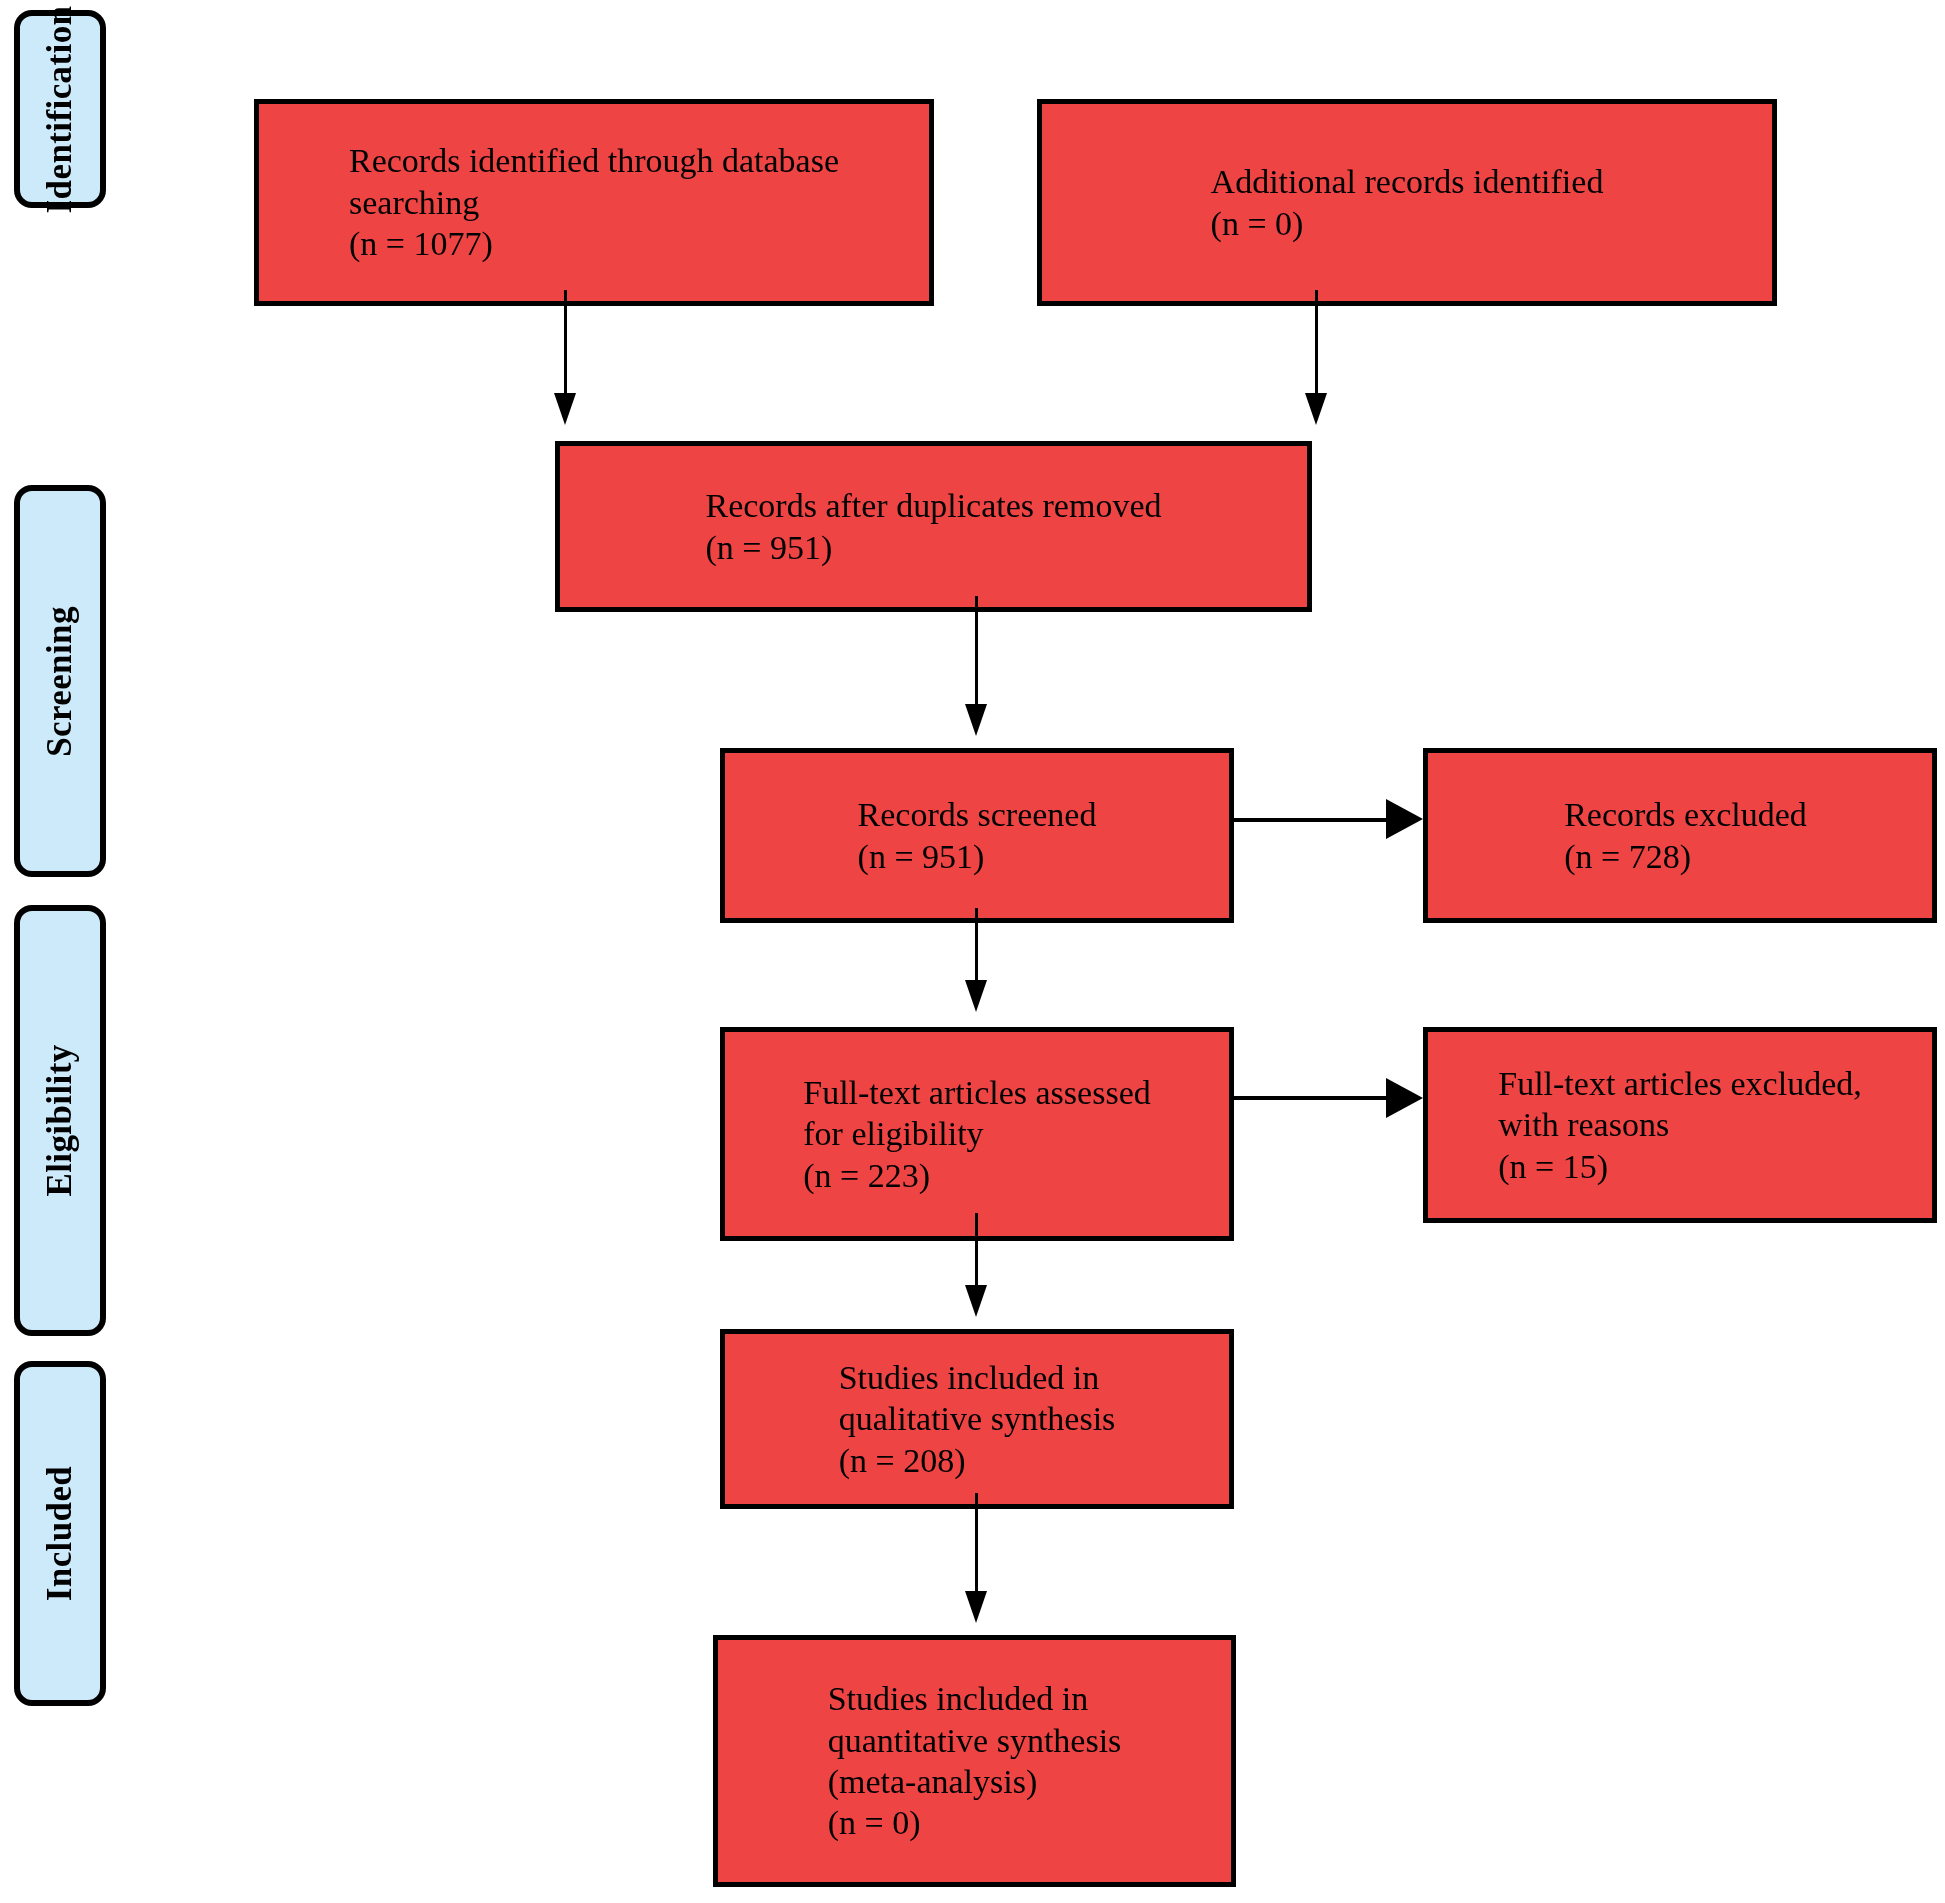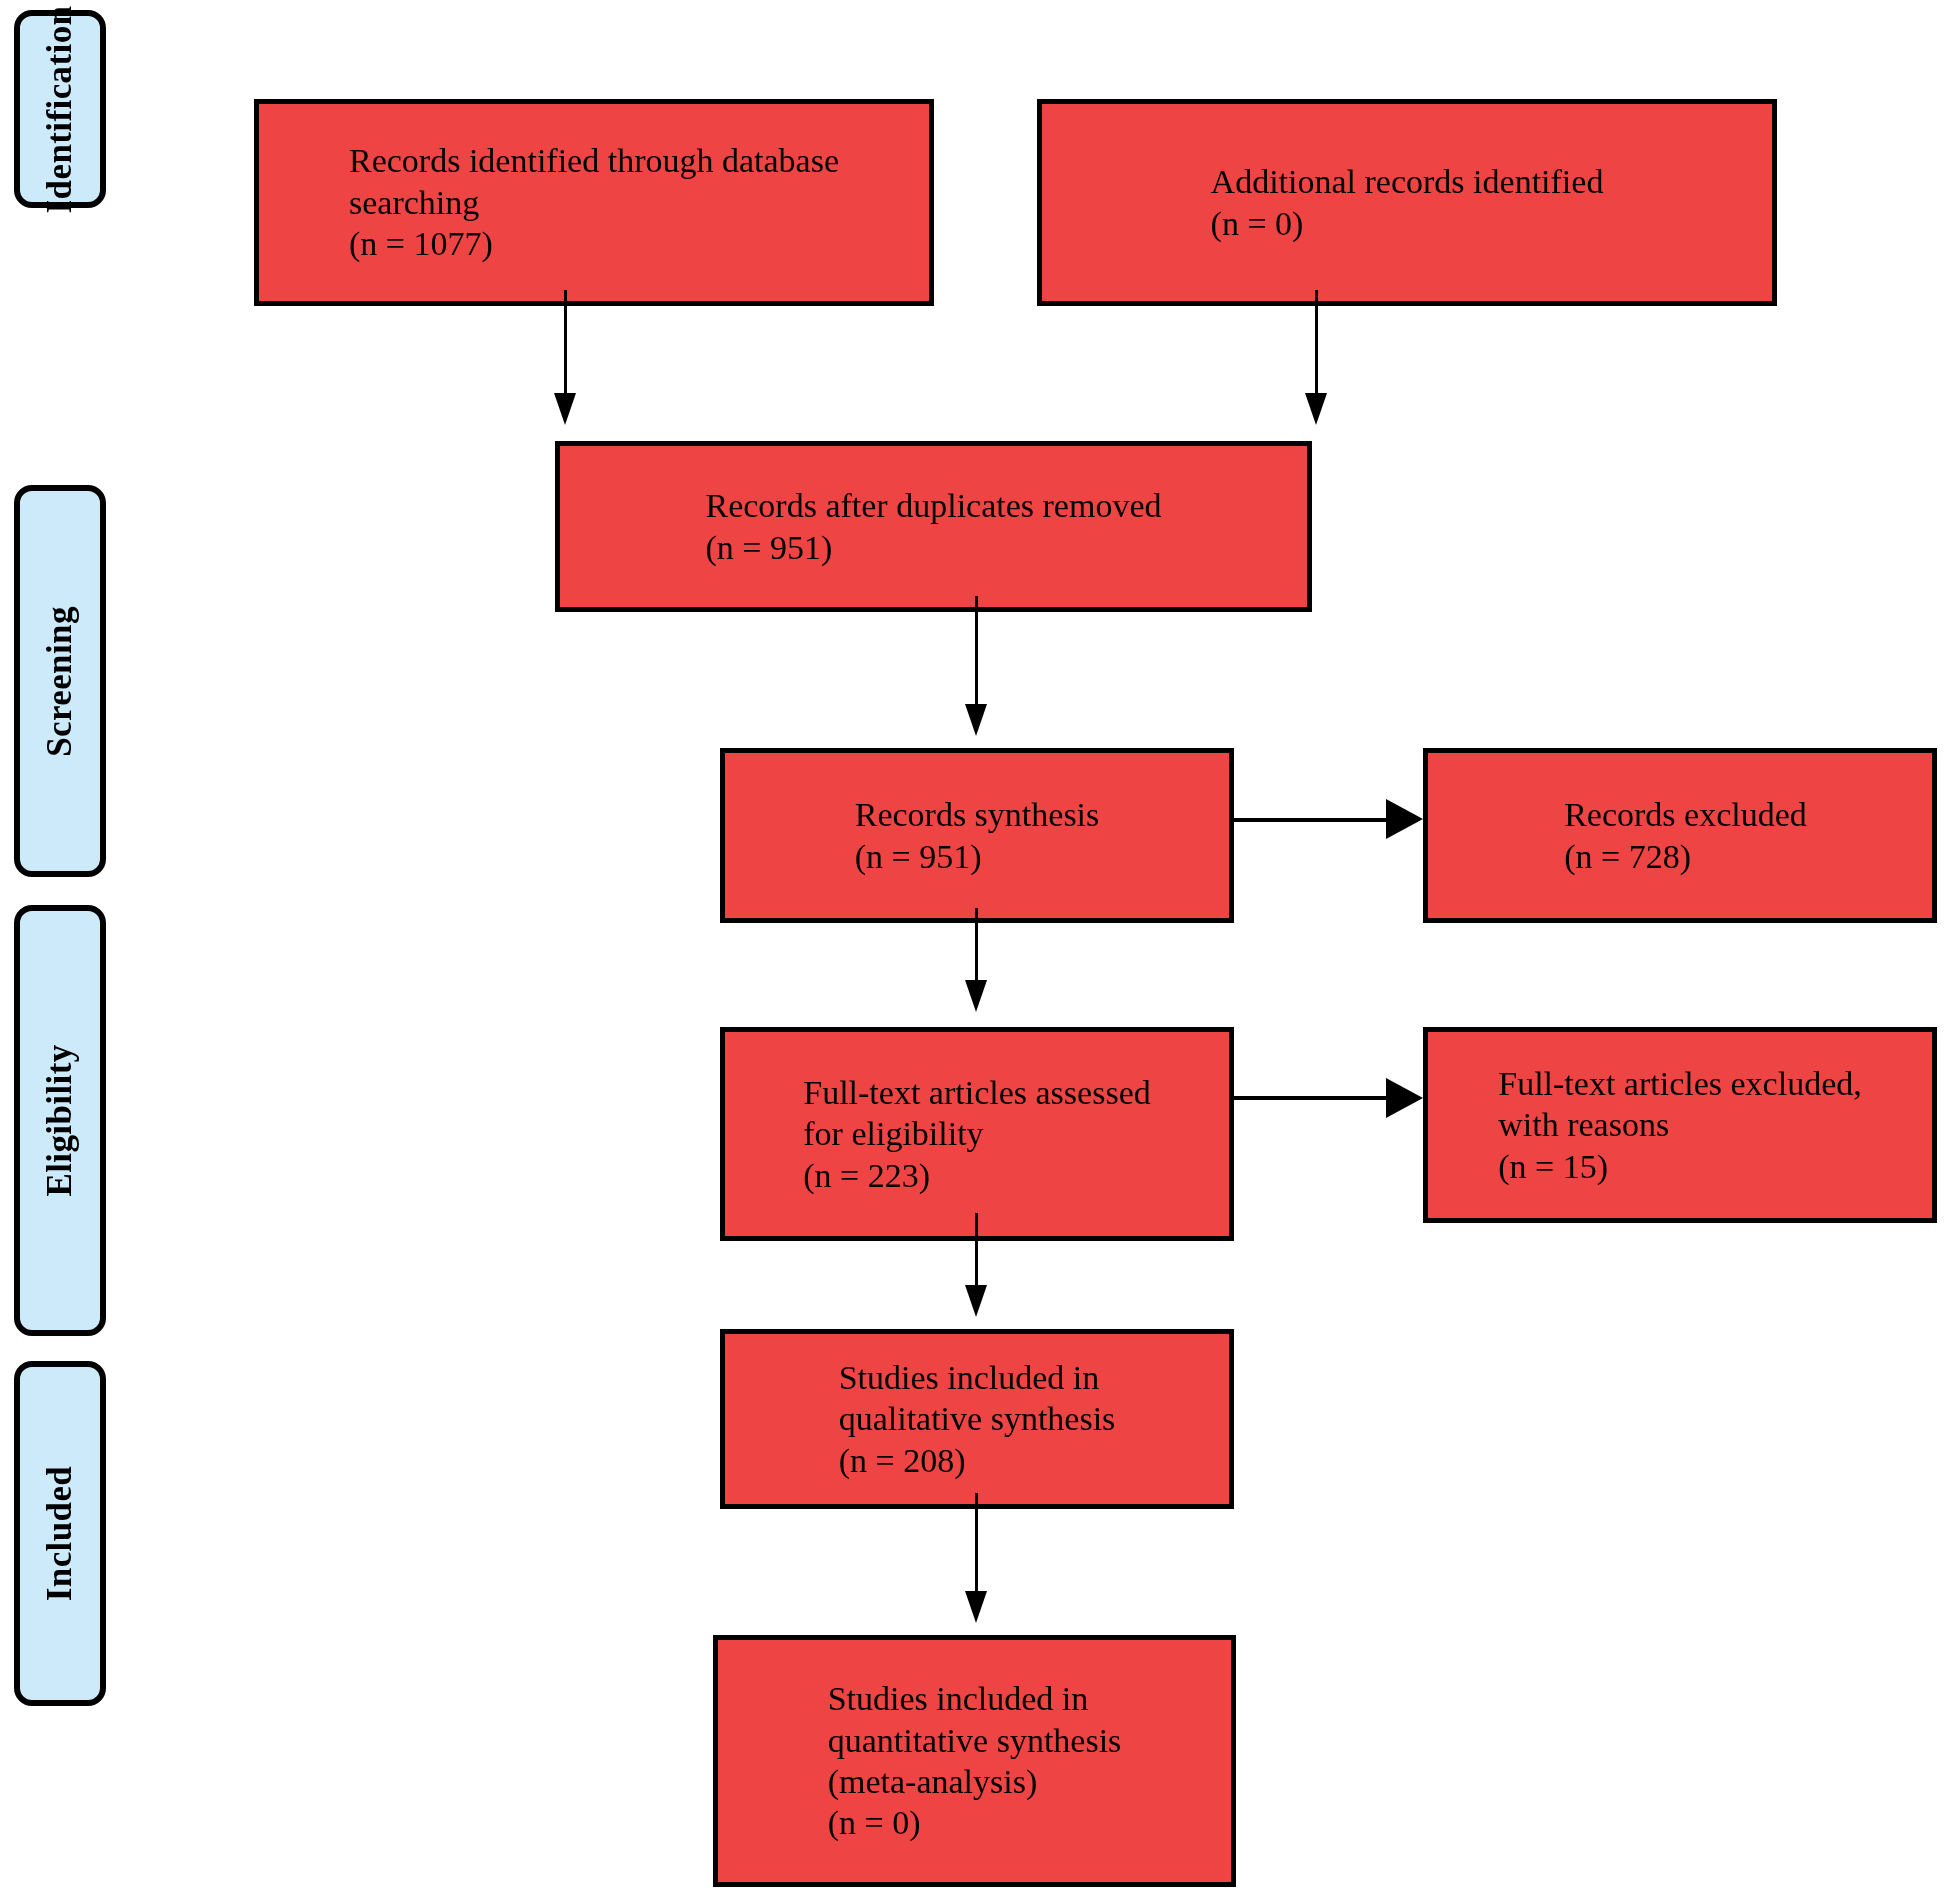--- a/index.html
+++ b/index.html
@@ -131,21 +131,21 @@
       <span class="ln">Records after duplicates removed</span>
       <span class="ln">(n = 951)</span>
     </span>
   </div>
 
   <div class="vline" style="left:975px; top:596px; height:108px;"></div>
   <div class="arrow-down" style="left:965px; top:704px;"></div>
 
   <div class="flow-box" style="left:720px; top:732px; width:514px; height:175px;">
     <span class="box-text">
-      <span class="ln">Records synthesis</span>
+      <span class="ln">Records screened</span>
       <span class="ln">(n = 951)</span>
     </span>
   </div>
 
   <div class="flow-box" style="left:1423px; top:732px; width:514px; height:175px;padding-left:19px;">
     <span class="box-text">
       <span class="ln">Records excluded</span>
       <span class="ln">(n = 728)</span>
     </span>
   </div>

